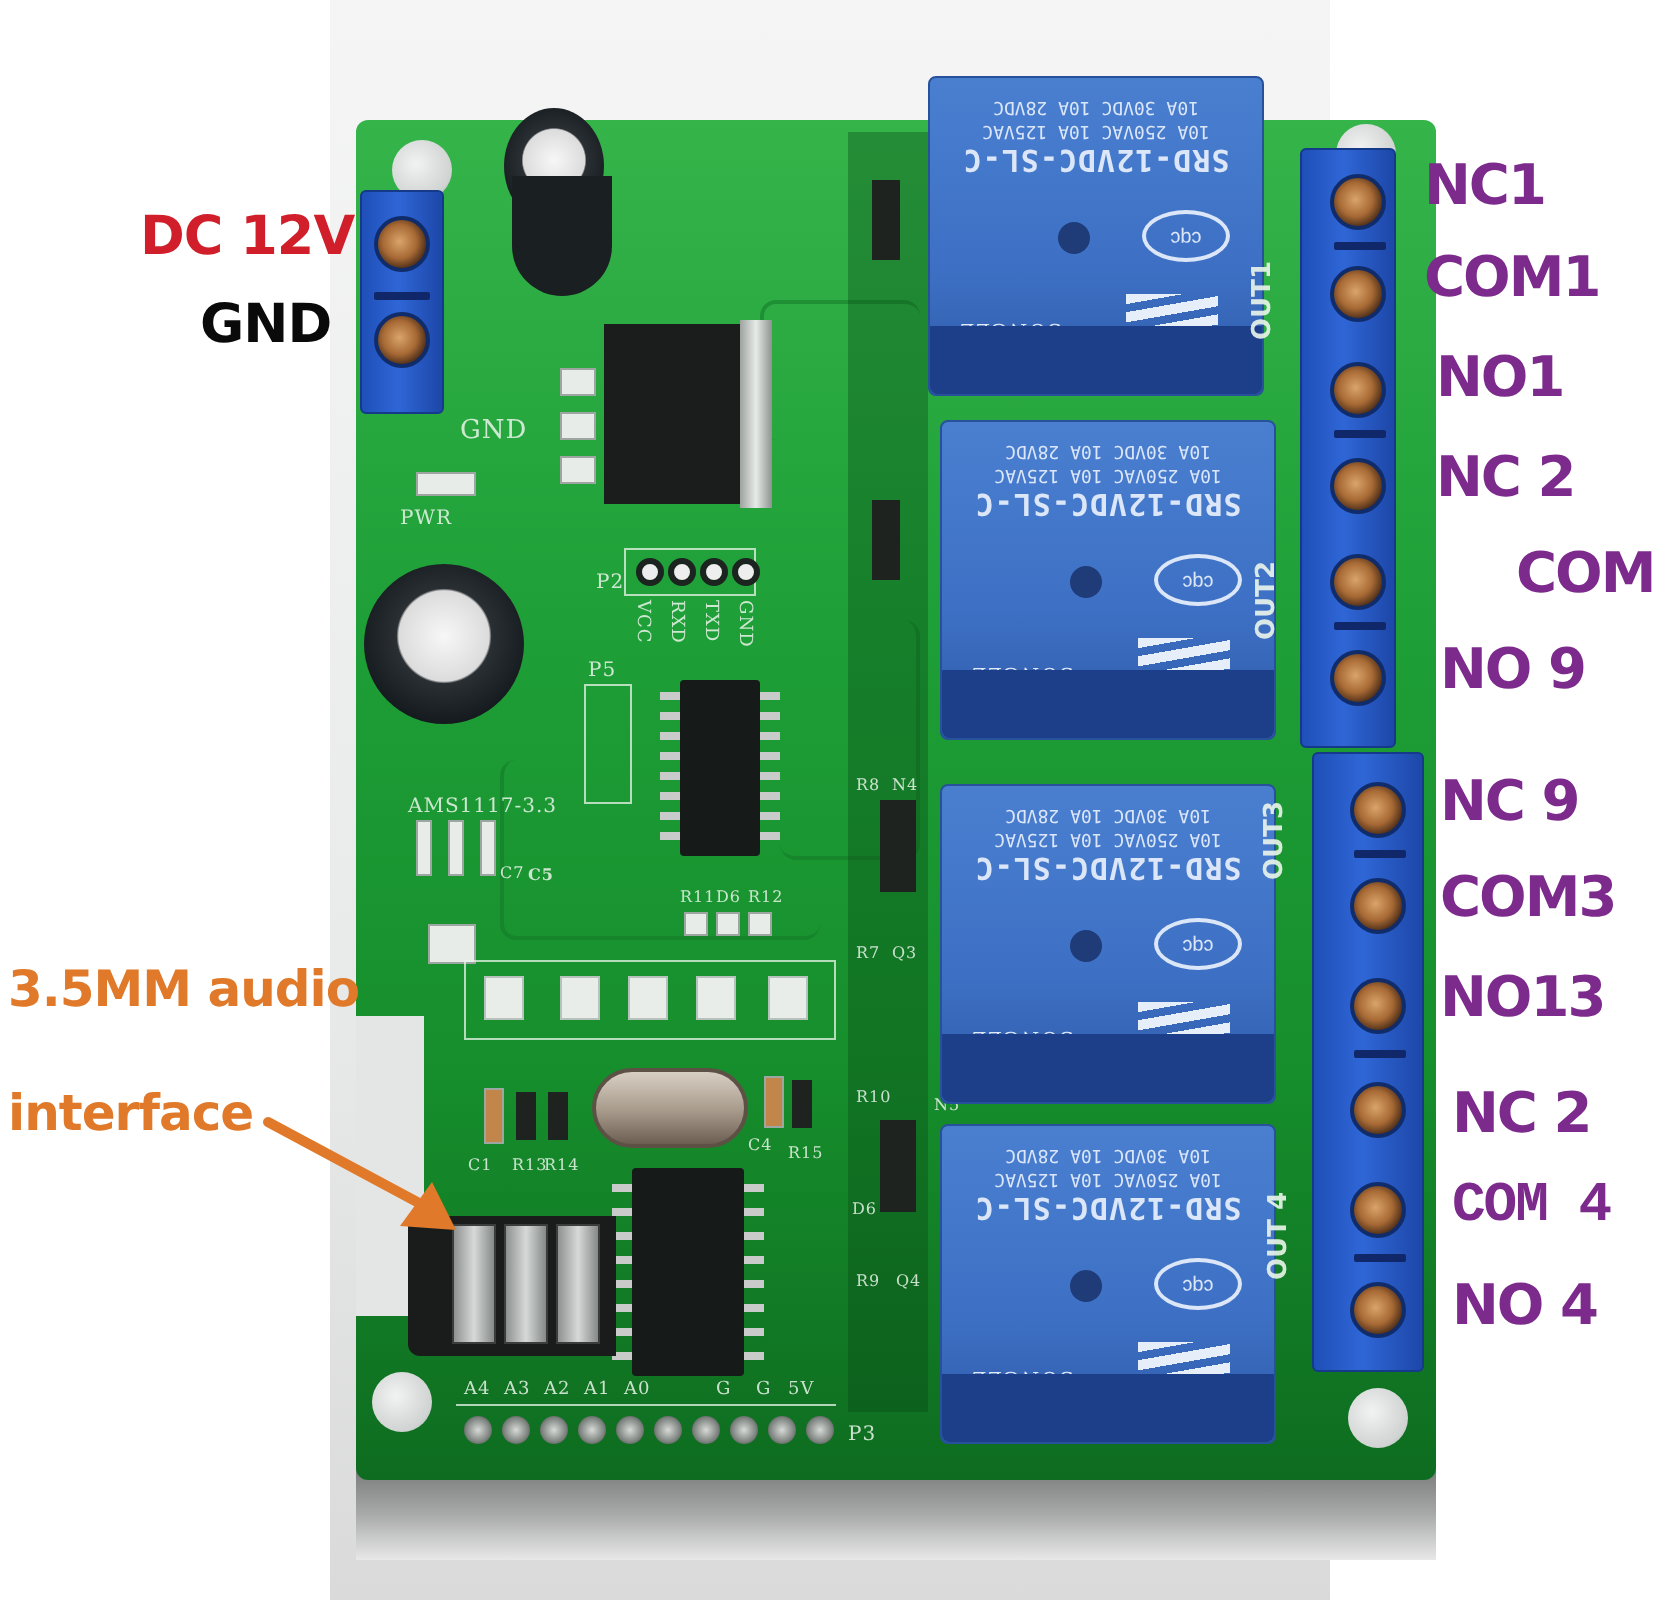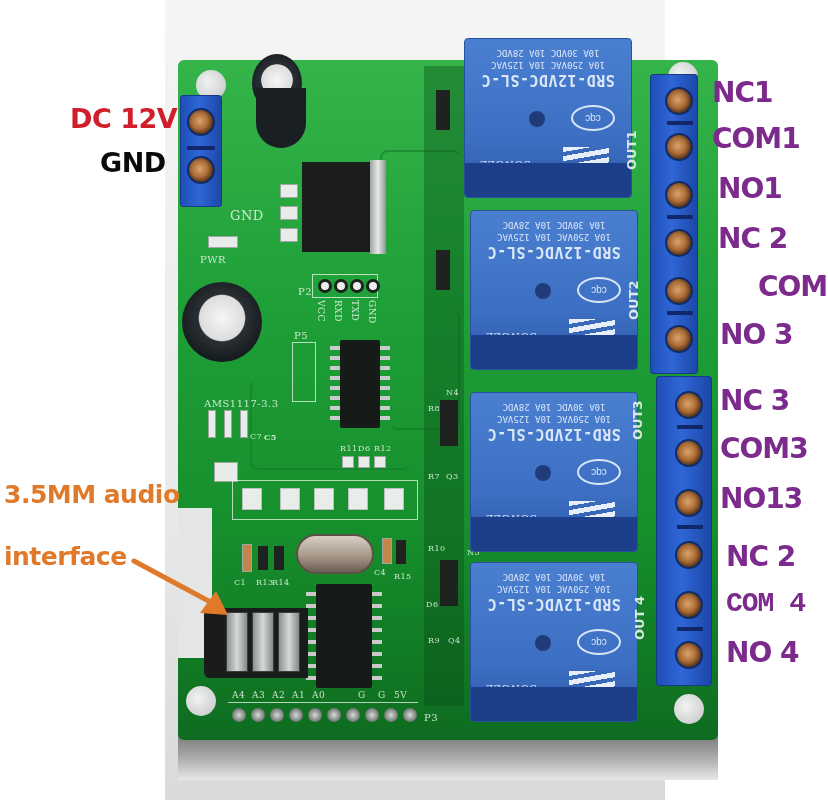--- a/index.html
+++ b/index.html
@@ -232,21 +232,21 @@
   <div class="header-pin" style="left:346px; top:708px;"></div>
   <div class="header-pin" style="left:365px; top:708px;"></div>
   <div class="header-pin" style="left:384px; top:708px;"></div>
   <div class="header-pin" style="left:403px; top:708px;"></div>
 
   <div style="position:absolute; left:424px; top:66px; width:40px; height:640px; background:rgba(10,70,20,0.35);"></div>
   <div class="smd-dark" style="left:436px; top:90px; width:14px; height:40px;"></div>
   <div class="smd-dark" style="left:436px; top:250px; width:14px; height:40px;"></div>
   <div class="smd-dark" style="left:440px; top:400px; width:18px; height:46px;"></div>
   <div class="smd-dark" style="left:440px; top:560px; width:18px; height:46px;"></div>
-  <div class="silk" style="left:428px; top:404px; font-size:8px;">R8</div>
+  <div class="silk" style="left:428px; top:388px; font-size:8px;">R8</div>
   <div class="silk" style="left:446px; top:388px; font-size:8px;">N4</div>
   <div class="silk" style="left:428px; top:472px; font-size:8px;">R7</div>
   <div class="silk" style="left:446px; top:472px; font-size:8px;">Q3</div>
   <div class="silk" style="left:428px; top:544px; font-size:8px;">R10</div>
   <div class="silk" style="left:467px; top:548px; font-size:8px;">N5</div>
   <div class="silk" style="left:426px; top:600px; font-size:8px;">D6</div>
   <div class="silk" style="left:428px; top:636px; font-size:8px;">R9</div>
   <div class="silk" style="left:448px; top:636px; font-size:8px;text-align:right;">Q4</div>
 
   <div class="relay" style="left:464px; top:38px;">
@@ -328,22 +328,22 @@
 </div>
 
 <div class="anno anno-dc">DC 12V</div>
 <div class="anno anno-gnd">GND</div>
 
 <div class="anno anno-term" style="left:712px; top:76px;">NC1</div>
 <div class="anno anno-term" style="left:712px; top:122px;">COM1</div>
 <div class="anno anno-term" style="left:718px; top:172px;">NO1</div>
 <div class="anno anno-term" style="left:718px; top:222px;">NC 2</div>
 <div class="anno anno-term" style="left:758px; top:270px;">COM 2</div>
-<div class="anno anno-term" style="left:720px; top:318px;">NO 3</div>
-<div class="anno anno-term" style="left:720px; top:384px;">NC 3</div>
+<div class="anno anno-term" style="left:720px; top:318px;">NO 9</div>
+<div class="anno anno-term" style="left:720px; top:384px;">NC 9</div>
 <div class="anno anno-term" style="left:720px; top:432px;">COM3</div>
 <div class="anno anno-term" style="left:720px; top:482px;">NO13</div>
 <div class="anno anno-term" style="left:726px; top:540px;">NC 2</div>
 <div class="anno anno-term" style="left:726px; top:588px;font-family:Liberation Mono, monospace;">COM 4</div>
 <div class="anno anno-term" style="left:726px; top:636px;">NO 4</div>
 
 <div class="anno anno-audio" style="left:4px; top:480px;">3.5MM audio</div>
 <div class="anno anno-audio" style="left:4px; top:542px;">interface</div>
 
 <svg style="position:absolute; left:130px; top:555px;" width="110" height="70">

